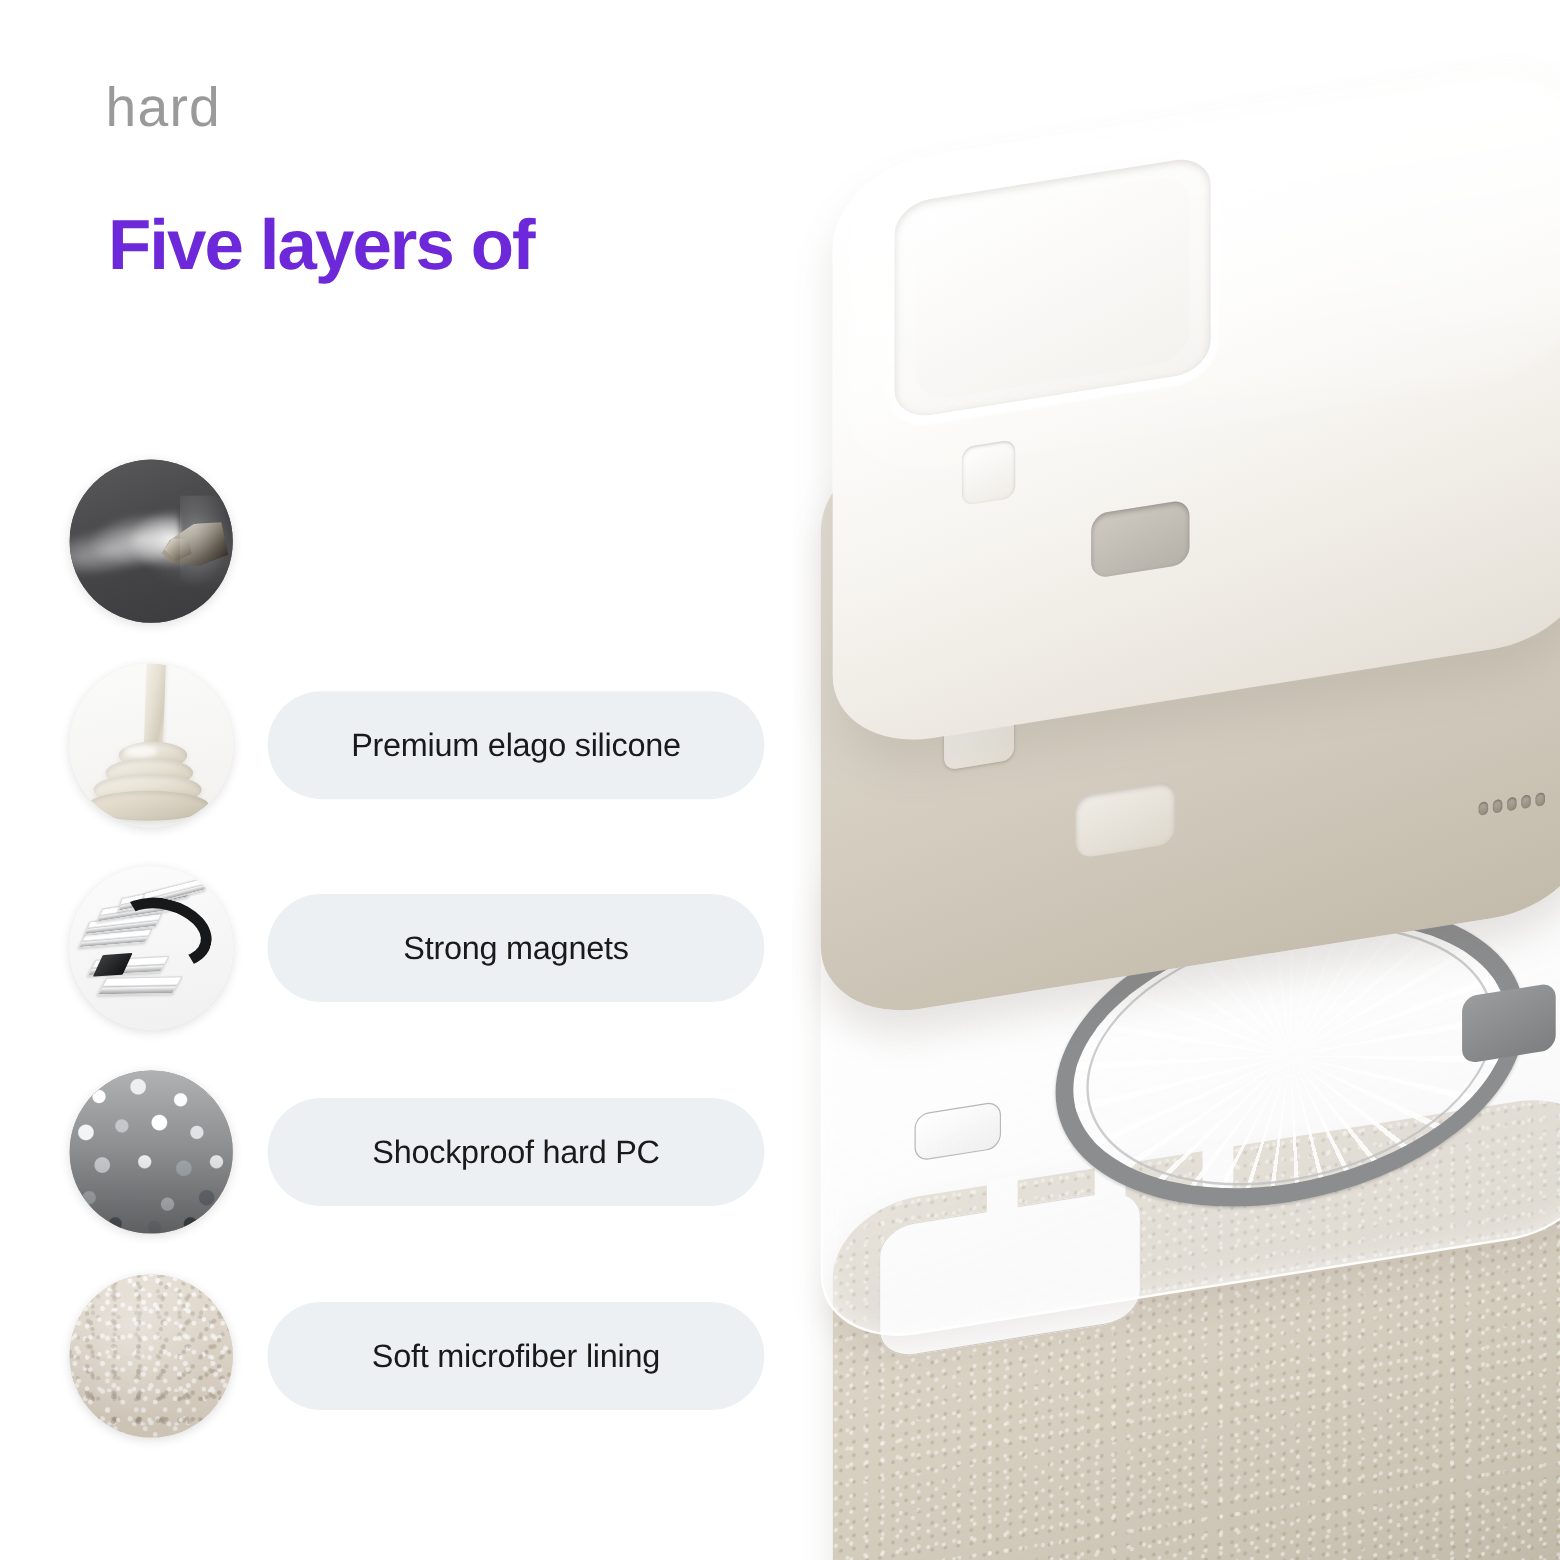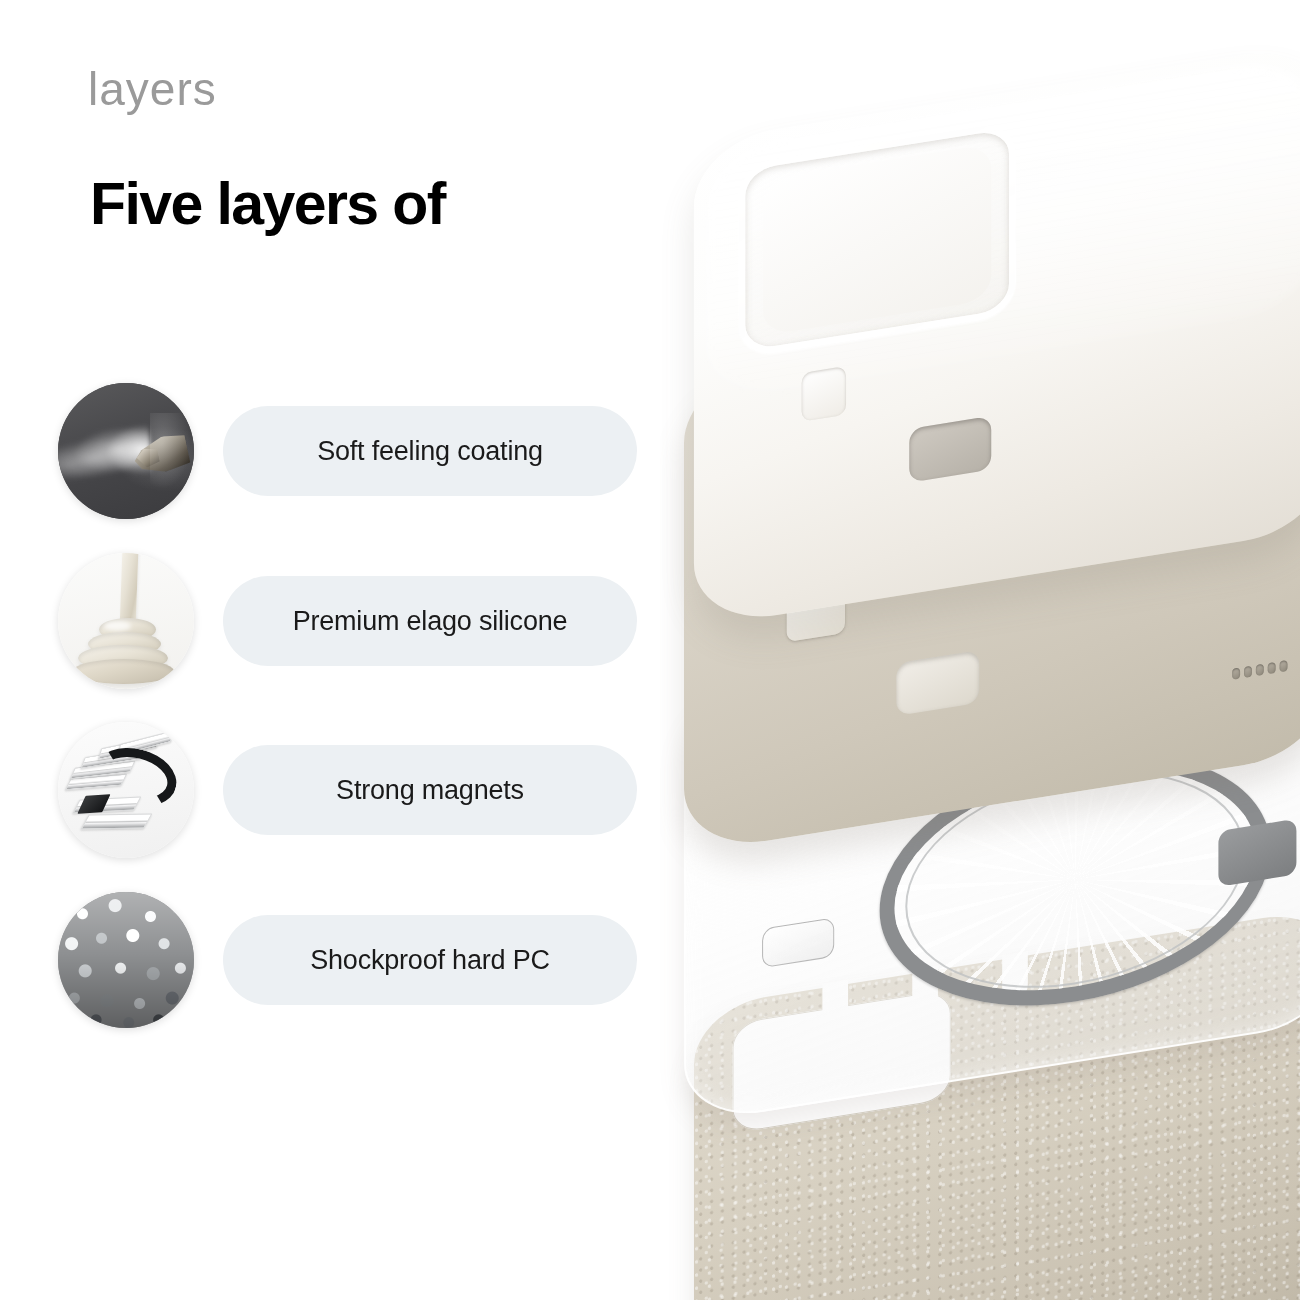--- a/index.html
+++ b/index.html
@@ -21,21 +21,21 @@
   }
 
   
   #headline{
     position:absolute; left:90px; top:170px;
     width:640px;
     font-size:59px;
     font-weight:700;
     line-height:1.16;
     letter-spacing:-1.6px;
-    color:#000000;
+    color:#6d28d9;
   }
   #headline .l{ display:block; }
 
   
   #feature-list{
     position:absolute; left:0; top:0; width:700px; height:1300px;
   }
   .feature-row{
     position:absolute; left:58px; width:600px; height:136px;
     display:flex; align-items:center;
@@ -420,40 +420,37 @@
     background:#ffffff;
     border-radius:0 0 13px 13px;
   }
   #layer-lining .n1{ left:20%; top:-1%; }
   #layer-lining .n2{ left:34%; top:-1%; }
   #layer-lining .n3{ left:48%; top:-1%; }
 </style>
 </head>
 <body>
 
-<div id="brand-logo">layers</div>
+<div id="brand-logo">hard</div>
 
 <h1 id="headline">
   <span class="l">Five layers of</span>
 </h1>
 
 <div id="feature-list">
 
   <div class="feature-row r0">
     <div class="feat-icon ico-spray">
       <div class="art">
         <div class="bg"></div>
         <div class="mist"></div>
         <div class="nzl"></div>
         <div class="nzl2"></div>
         <div class="hl"></div>
       </div>
-    </div>
-    <div class="feat-pill">
-      <span>Soft feeling coating</span>
     </div>
   </div>
 
   <div class="feature-row r1">
     <div class="feat-icon ico-silicone">
       <div class="art">
         <div class="stream"></div>
         <div class="blob b1"></div>
         <div class="blob b2"></div>
         <div class="blob b3"></div>
@@ -490,20 +487,31 @@
         <div class="bar" style="left:20%; top:68%; width:46%; height:11%; transform:skewX(-30deg) rotate(-1deg);"></div>
         <div class="darkarc"></div>
         <div class="darkbar"></div>
       </div>
     </div>
     <div class="feat-pill">
       <span>Strong magnets</span>
     </div>
   </div>
 
+  <div class="feature-row r4">
+    <div class="feat-icon ico-fiber">
+      <div class="art">
+        <div class="tex"></div>
+        <div class="vg"></div>
+      </div>
+    </div>
+    <div class="feat-pill">
+      <span>Soft microfiber lining</span>
+    </div>
+  </div>
 
 </div>
 
 <div id="product-photo">
 
   <div class="layer" id="layer-lining">
     <div class="body"></div>
     <div class="tex"></div>
     <div class="cam"></div>
     <div class="notch n1"></div>

